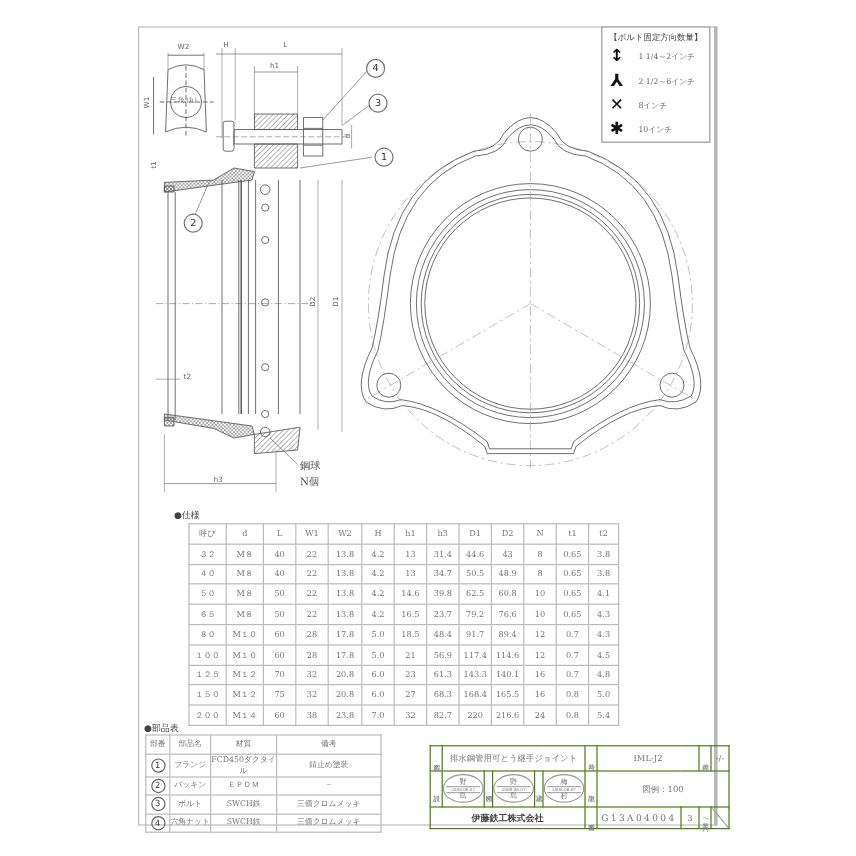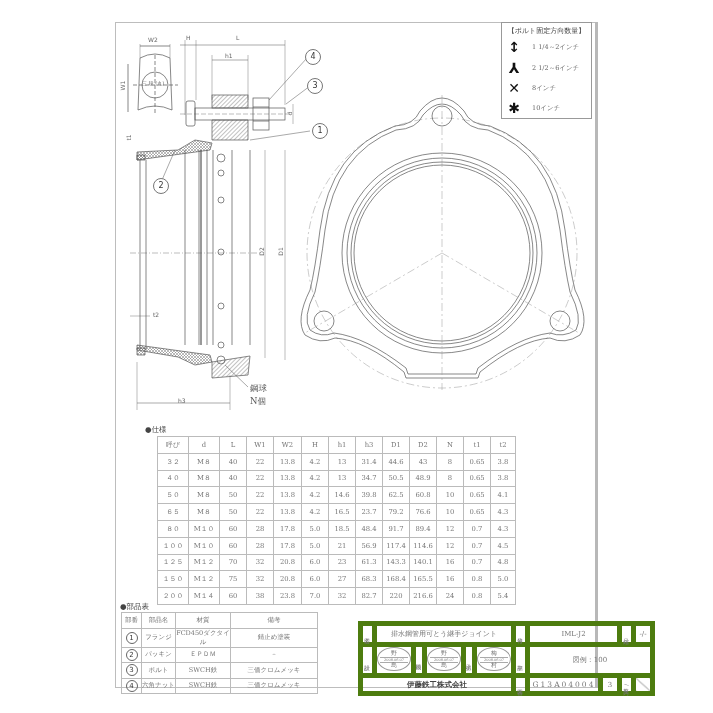--- a/index.html
+++ b/index.html
@@ -12,21 +12,21 @@
   .legend-row { position:absolute; left:4px; display:flex; align-items:center; font-size:6.5px; color:#666; }
   .legend-row .sym { width:16px; text-align:center; font-size:14px; font-weight:bold; color:#111; font-family:"DejaVu Sans", sans-serif; }
   .legend-row .txt { margin-left:10px; }
   .sec-title { position:absolute; font-size:7.5px; color:#444; }
   table.spec { position:absolute; left:145px; top:436px; border-collapse:collapse; font-size:6.8px; color:#777;margin-left:12px; }
   table.spec td { border:1px solid #bbb; text-align:center; height:15.8px; padding:0; }
   table.parts { position:absolute; left:121px; top:612px; border-collapse:collapse; font-size:6.5px; color:#777; }
   table.parts td { border:1px solid #bbb; text-align:center; height:14.5px; padding:0; }
   .pnum { display:inline-block; width:10px; height:10px; border:1px solid #666; border-radius:50%; font-size:7px; line-height:10px; color:#333; font-family:"DejaVu Sans", sans-serif; }
   table.title-block { position:absolute; left:358px; top:621px; border-collapse:collapse; font-size:7px; color:#777; }
-  table.title-block td { border:5px solid #4d7c0f; text-align:center; padding:0; }
+  table.title-block td { border:1px solid #4d7c0f; text-align:center; padding:0; }
   .vlabel { font-size:5.5px; line-height:6px; writing-mode:vertical-rl; }
   .stamp { display:inline-block; width:32px; height:22px; border:1px solid #999; border-radius:50%; position:relative; font-size:6px; color:#777; }
   .stamp .s-top { position:absolute; top:1px; left:0; right:0; text-align:center; }
   .stamp .s-mid { position:absolute; top:9px; left:2px; right:2px; border-top:1px solid #aaa; border-bottom:1px solid #aaa; font-size:3.5px; line-height:4px; text-align:center; }
   .stamp .s-bot { position:absolute; bottom:0px; left:0; right:0; text-align:center; }
   .company { font-weight:bold; font-size:7.5px; color:#444; font-family:"DejaVu Sans", sans-serif; }
   .lbl { position:absolute; font-size:6px; color:#666; font-family:"DejaVu Sans", sans-serif; }
   .balloon { position:absolute; width:14px; height:14px; border:1px solid #777; border-radius:50%; font-size:8px; line-height:14px; text-align:center; color:#333; background:#fff; font-family:"DejaVu Sans", sans-serif; }
   .steel-ball { position:absolute; font-size:8.5px; color:#555; }
 </style>

